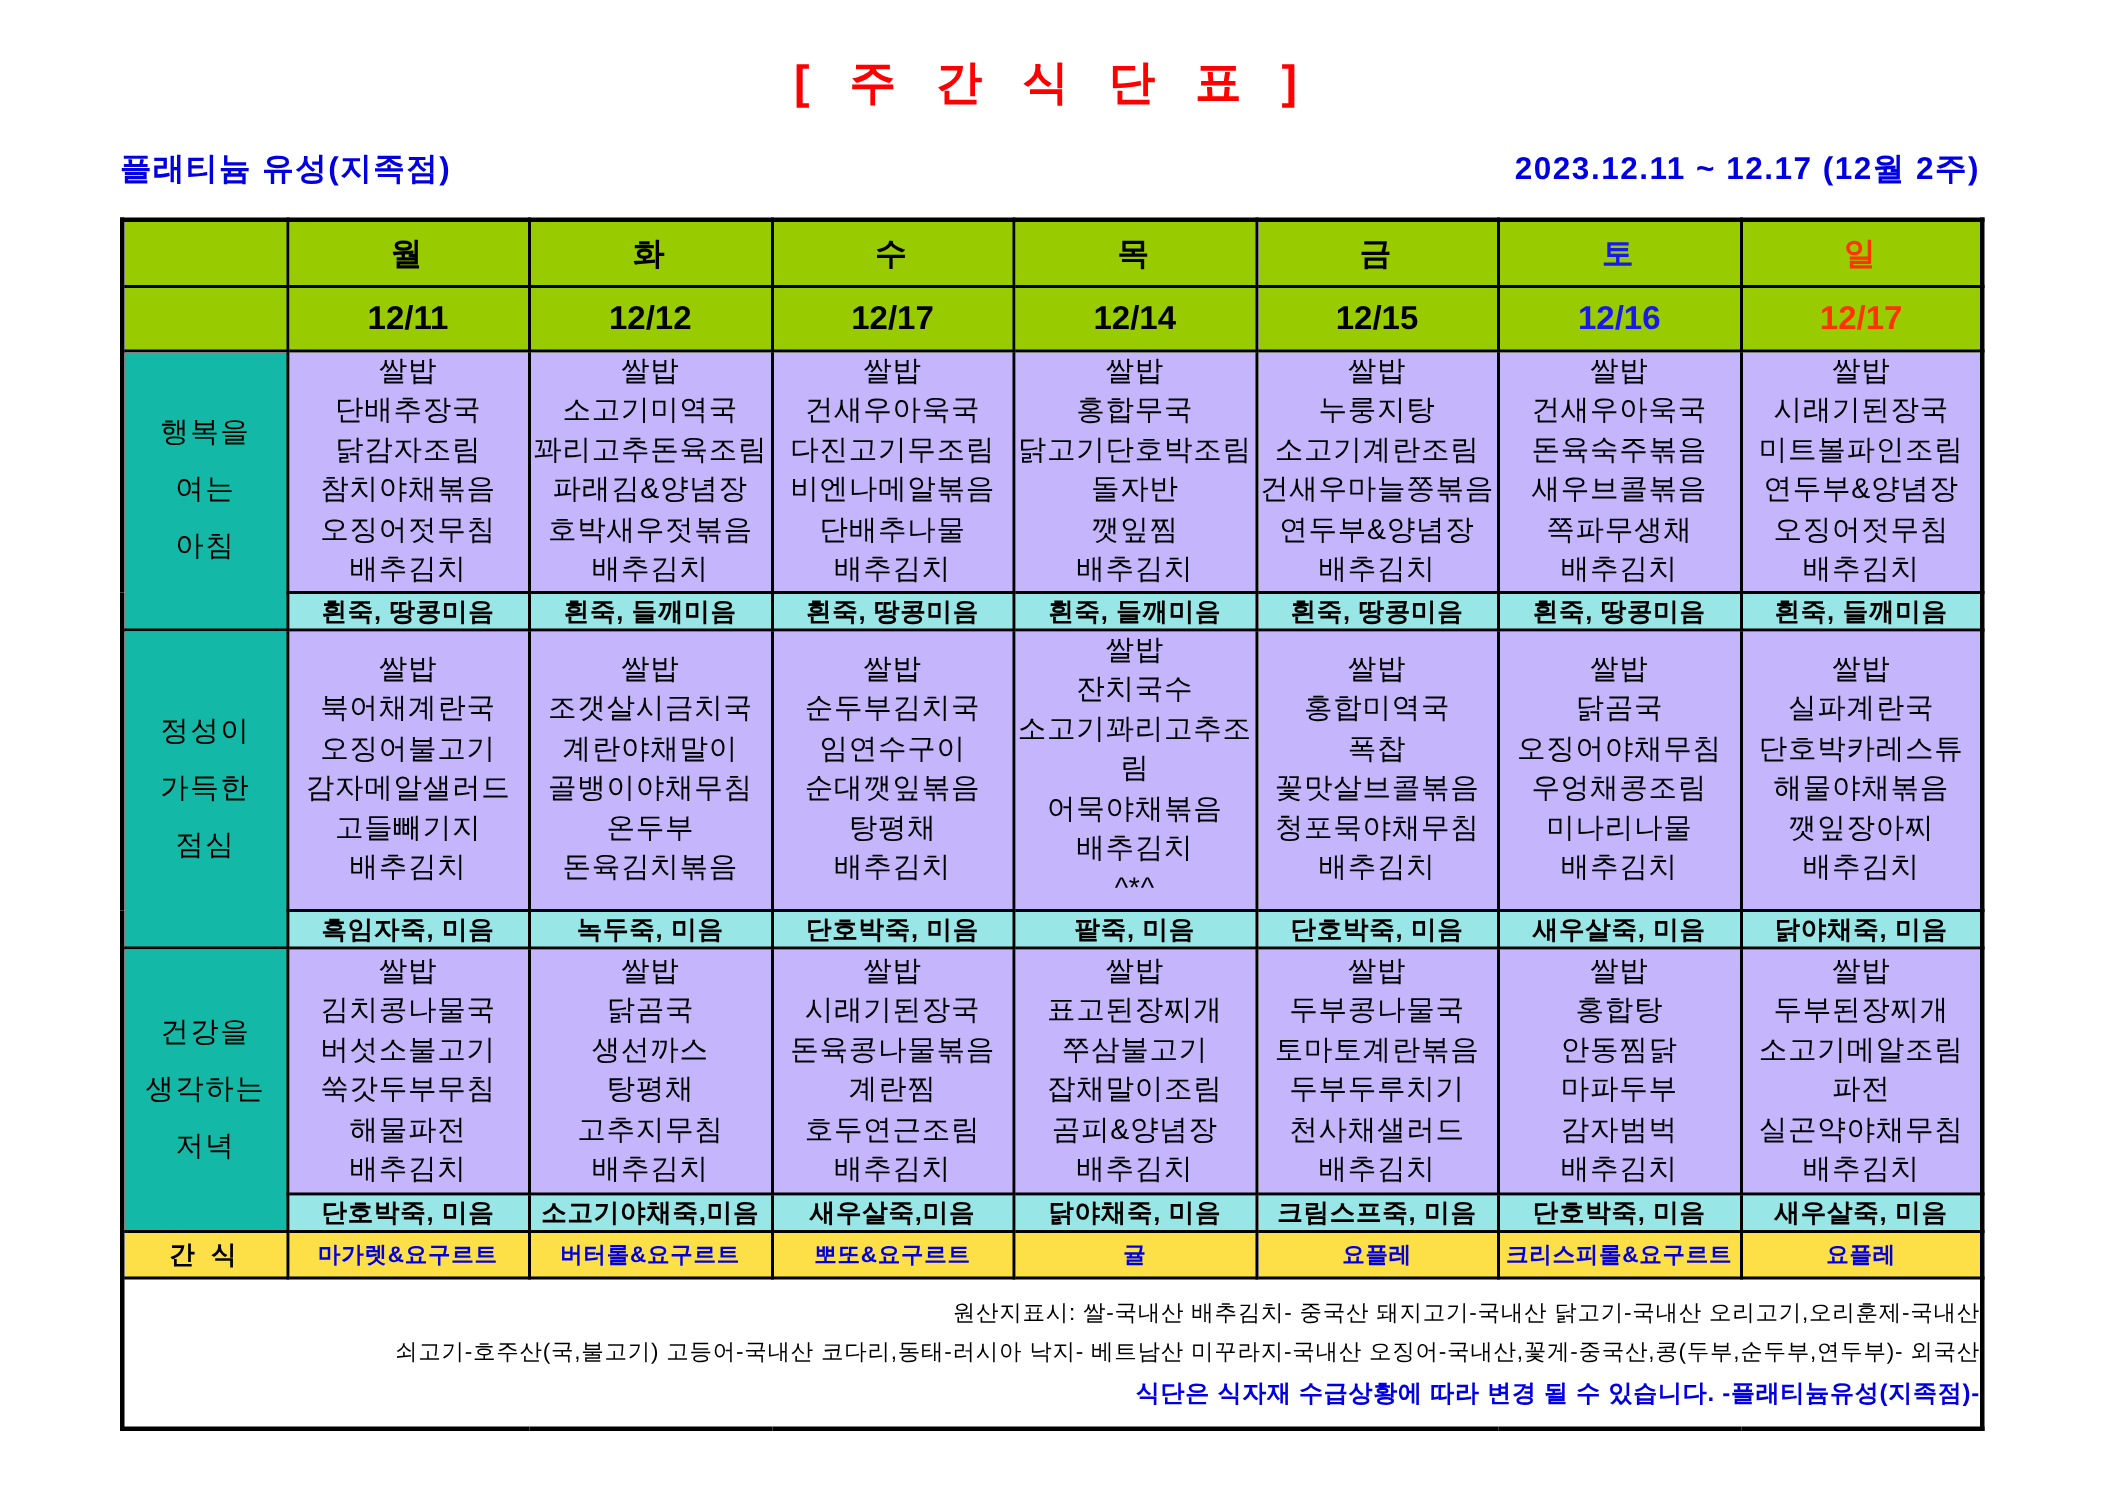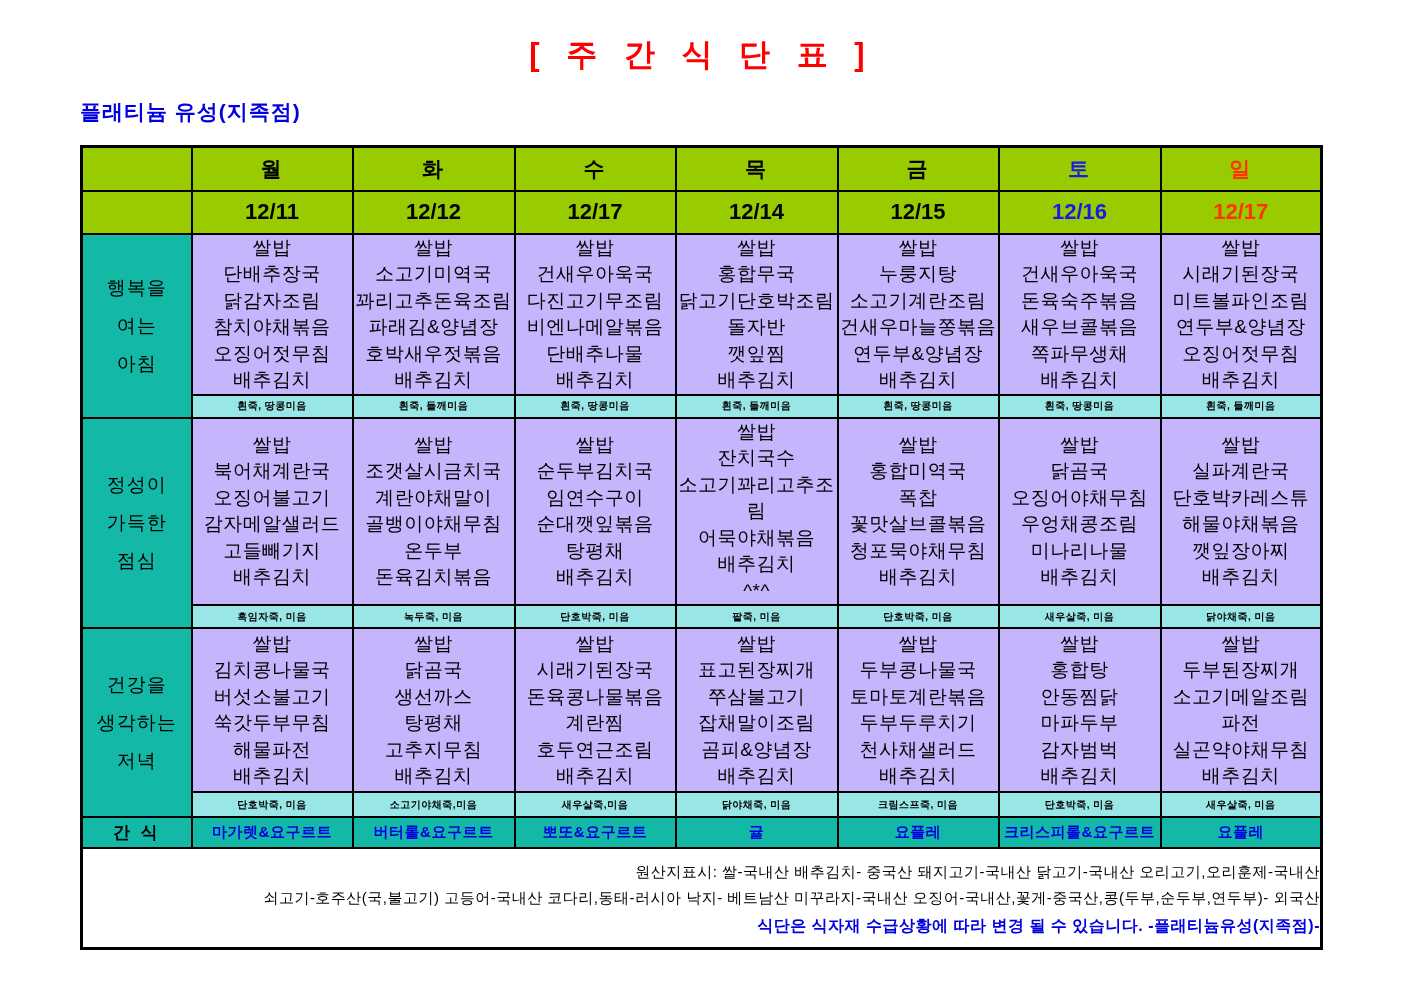--- a/index.html
+++ b/index.html
@@ -16,51 +16,52 @@
   .branch{font-size:21px;font-weight:bold;color:#0000e0;letter-spacing:1px;}
   .period{font-size:21px;font-weight:bold;color:#0000e0;letter-spacing:1px;}
   table.menu-table{
     position:absolute;top:145px;left:80px;width:1240px;
     border-collapse:collapse;table-layout:fixed;
     border:3px solid #000;
   }
   td{border:2px solid #000;padding:0;text-align:center;vertical-align:middle;overflow:hidden;}
   .green{background:#99cc00;}
   .cyan{background:#99e6e6;}
-  .tan{background:#14b8a6;}
+  .tan{background:#fde047;}
   .r-day{height:44px;}
   .r-date{height:43px;}
   .r-menu{height:161px;}
   .r-menu-d{height:164px;}
   .r-por{height:23px;}
   .r-por-d{height:25px;}
   .r-snack{height:31px;}
   .r-foot{height:100px;}
   .day-cell{font-size:21px;font-weight:bold;letter-spacing:2px;}
   .date-cell{font-size:22px;font-weight:bold;}
   .sat{color:#1a1ae6;}
   .sun{color:#ff3300;}
   .section-label{font-size:19px;letter-spacing:1px;line-height:38px;white-space:pre-line;background:#14b8a6;}
   .menu-cell{font-size:19px;line-height:26.5px;white-space:pre-line;letter-spacing:0.5px;background:#c4b5fd;}
-  .porridge-cell{font-size:10px;font-weight:bold;letter-spacing:0.5px;}
+  .porridge-cell{font-size:17px;font-weight:bold;letter-spacing:0.5px;}
   .snack-label{font-size:17px;font-weight:bold;letter-spacing:3px;}
   .snack-cell{font-size:15px;font-weight:bold;color:#0000e0;letter-spacing:0.5px;}
   .footer-cell{vertical-align:top;background:#fff;}
   .footer-line{text-align:right;font-size:15px;letter-spacing:0.5px;line-height:26px;}
   .fl1{padding-left:136px;margin-top:10px;}
   .fl2{padding-left:12px;}
   .fl3{padding-left:432px;font-size:16px;font-weight:bold;color:#0000e0;margin-top:2px;}
 </style>
 </head>
 <body>
 
 <div class="page-title">[ 주 간 식 단 표 ]</div>
 
 <div class="subhead">
   <div class="branch">플래티늄 유성(지족점)</div>
+  <div class="period">2023.12.11 ~ 12.17 (12월 2주)</div>
 </div>
 
 <table class="menu-table">
   <colgroup>
     <col style="width:110px">
       <col style="width:161px">
       <col style="width:162px">
       <col style="width:161px">
     <col style="width:162px">
       <col style="width:161px">

